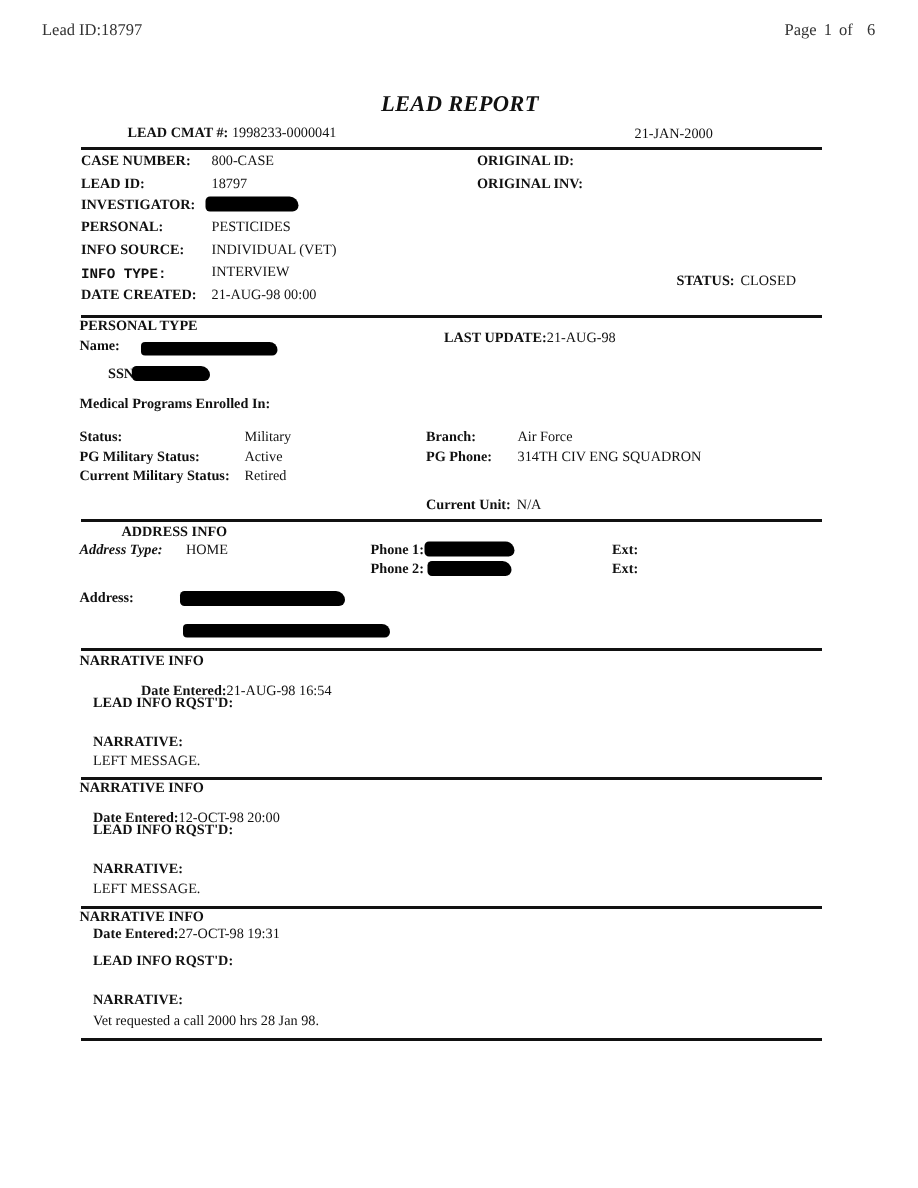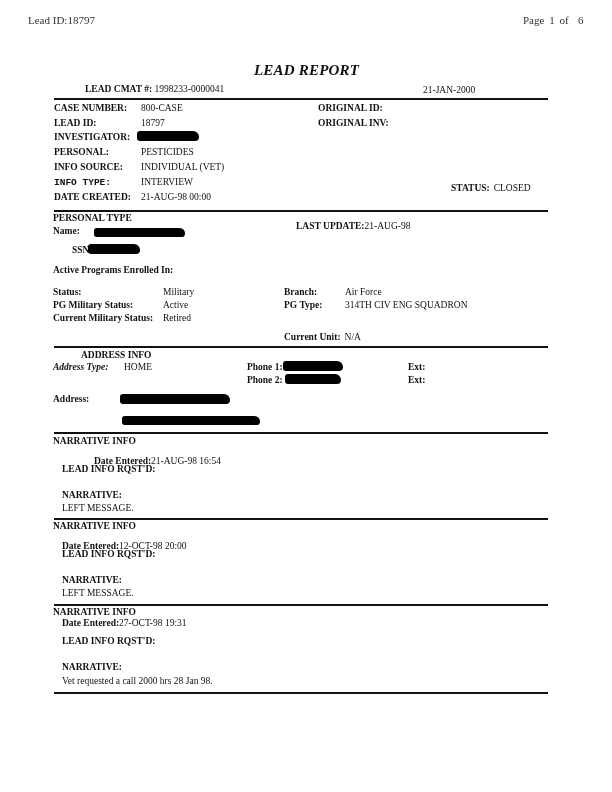--- a/index.html
+++ b/index.html
@@ -71,30 +71,30 @@
 
 <div class="rule" style="top:210px;"></div>
 
 <div class="abs sec" style="left:53px; top:213px;">PERSONAL TYPE</div>
 <div class="abs lbl" style="left:53px; top:226px;">Name:</div>
 <div class="redact" style="left:94px; top:228px; width:91px; height:9px;"></div>
 
 <div class="abs lbl" style="left:56px; top:245px;margin-left:16px;">SSN:</div>
 <div class="redact" style="left:88px; top:244px; width:52px; height:10px;"></div>
 
-<div class="abs lbl" style="left:53px; top:265px;">Active  Programs Enrolled In:</div>
+<div class="abs lbl" style="left:53px; top:265px;">Medical  Programs Enrolled In:</div>
 
 <div class="abs lbl" style="left:53px; top:287px;">Status:</div>
 <div class="abs val" style="left:163px; top:287px;">Military</div>
 <div class="abs lbl" style="left:284px; top:287px;">Branch:</div>
 <div class="abs val" style="left:345px; top:287px;">Air Force</div>
 
 <div class="abs lbl" style="left:53px; top:300px;">PG Military Status:</div>
 <div class="abs val" style="left:163px; top:300px;">Active</div>
-<div class="abs lbl" style="left:284px; top:300px;">PG Type:</div>
+<div class="abs lbl" style="left:284px; top:300px;">PG Phone:</div>
 <div class="abs val" style="left:345px; top:300px;">314TH CIV ENG SQUADRON</div>
 
 <div class="abs lbl" style="left:53px; top:313px;">Current Military Status:</div>
 <div class="abs val" style="left:163px; top:313px;">Retired</div>
 
 <div class="abs" style="left:284px; top:326px;">
   <span class="lbl">Current Unit:</span>
   <span class="val">N/A</span>
 </div>
 

